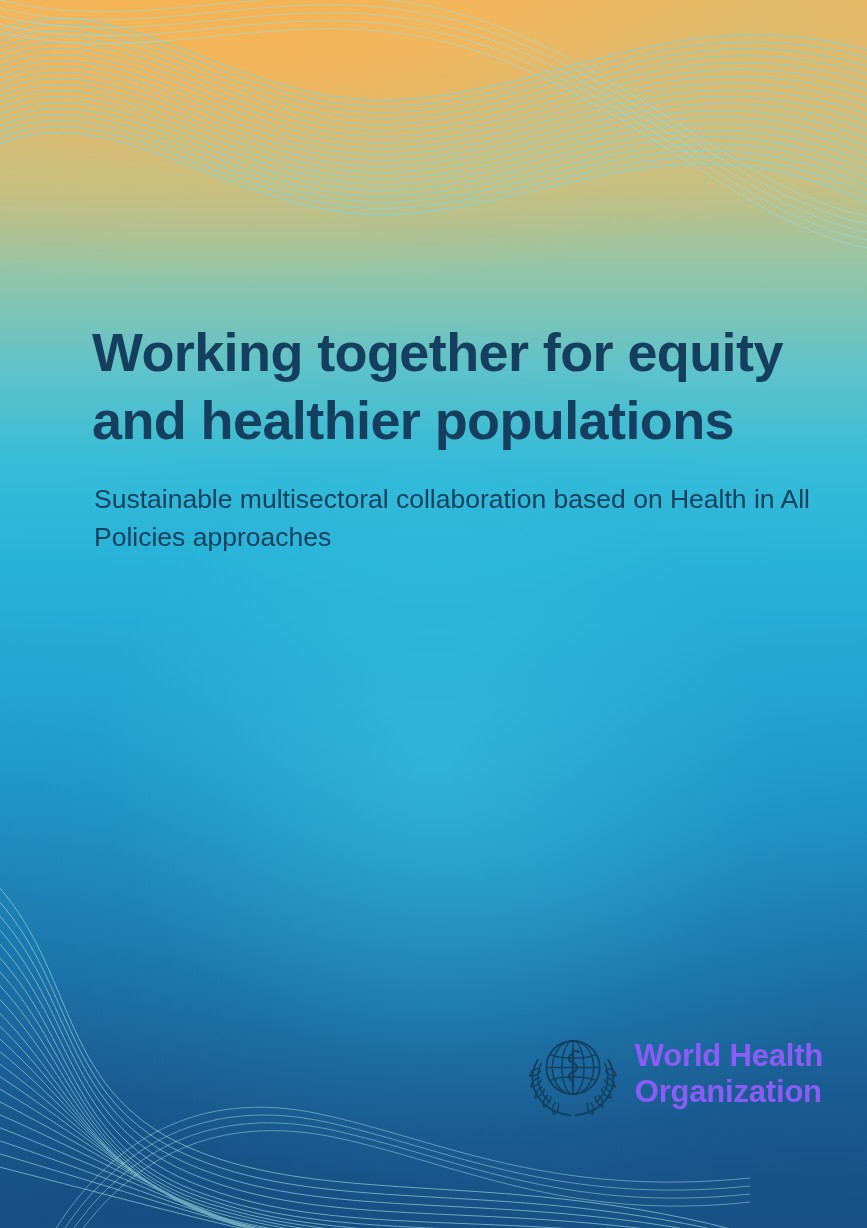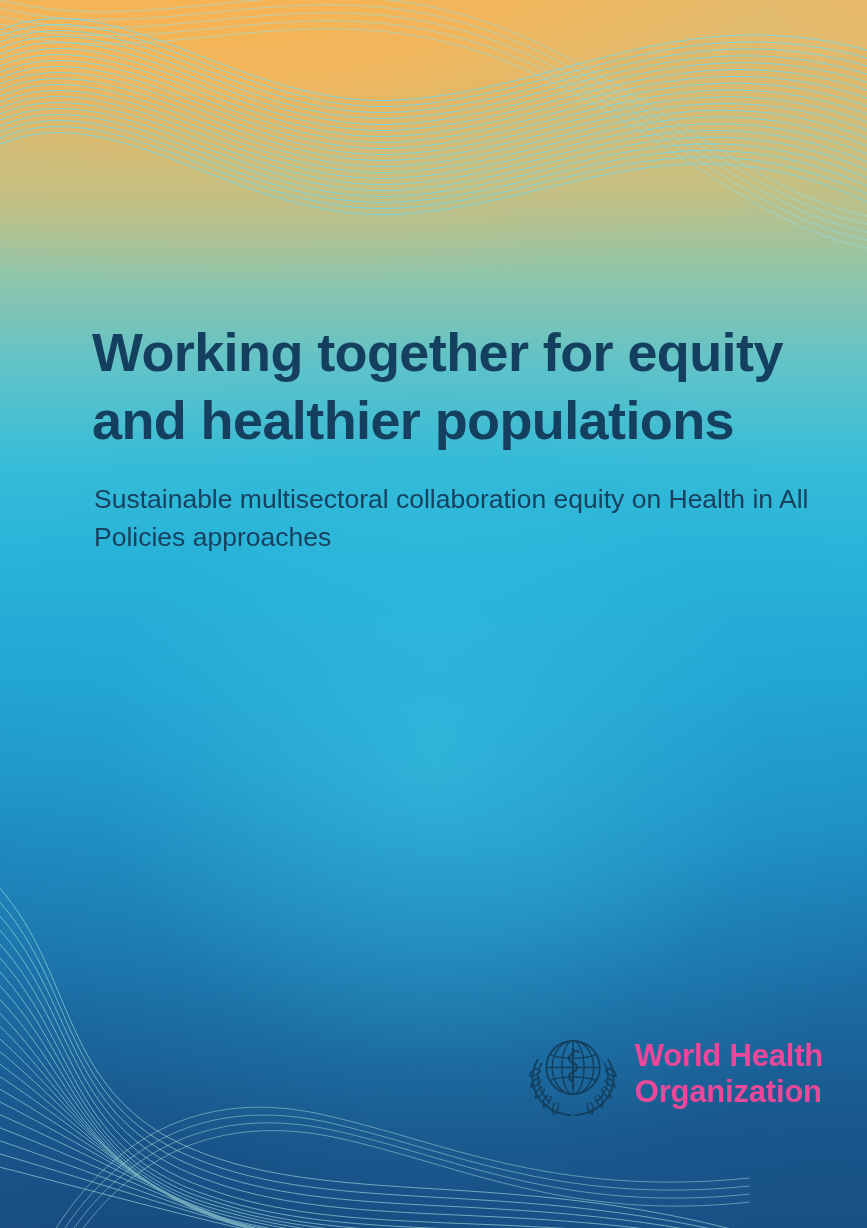--- a/index.html
+++ b/index.html
@@ -96,21 +96,21 @@
     display: flex;
     align-items: center;
     gap: 16px;
   }
   .logo-emblem {
     width: 92px;
     height: 92px;
     flex: 0 0 auto;
   }
   .logo-text {
-    color: #ec4899;
+    color: #8b5cf6;
     font-size: 31px;
     font-weight: bold;
     line-height: 1.16;
     letter-spacing: -0.2px;
     white-space: pre-line;
   }
 </style>
 </head>
 <body>
 
@@ -181,21 +181,21 @@
       <path d="M60,400 C120,300 210,250 330,276 C450,302 560,360 760,340"></path>
       <path d="M66,404 C126,306 216,258 336,284 C456,310 566,368 760,348"></path>
       <path d="M72,408 C132,312 222,266 342,292 C462,318 572,376 760,356"></path>
       <path d="M78,412 C138,318 228,274 348,300 C468,326 578,384 760,364"></path>
     </g>
   </svg>
 
   <div class="text-block">
     <h1 class="cover-title">Working together for equity and healthier populations</h1>
     <p class="cover-subtitle">Sustainable multisectoral collaboration
-equity on Health in All Policies approaches</p>
+based on Health in All Policies approaches</p>
   </div>
 
   <div class="logo-wrap">
     <svg class="logo-emblem" viewBox="0 0 100 100">
       <g stroke="#13405f" fill="none" stroke-width="1.6">
 
         <path d="M12,34 C2,50 4,70 20,84 C28,91 38,94 48,95" stroke-width="2"></path>
         <path d="M16,38 C9,51 11,68 24,80"></path>
         <path d="M14,44 C8,44 4,47 3,52 C8,53 13,50 15,46"></path>
         <path d="M14,54 C8,55 5,59 4,64 C9,64 14,60 16,56"></path>

